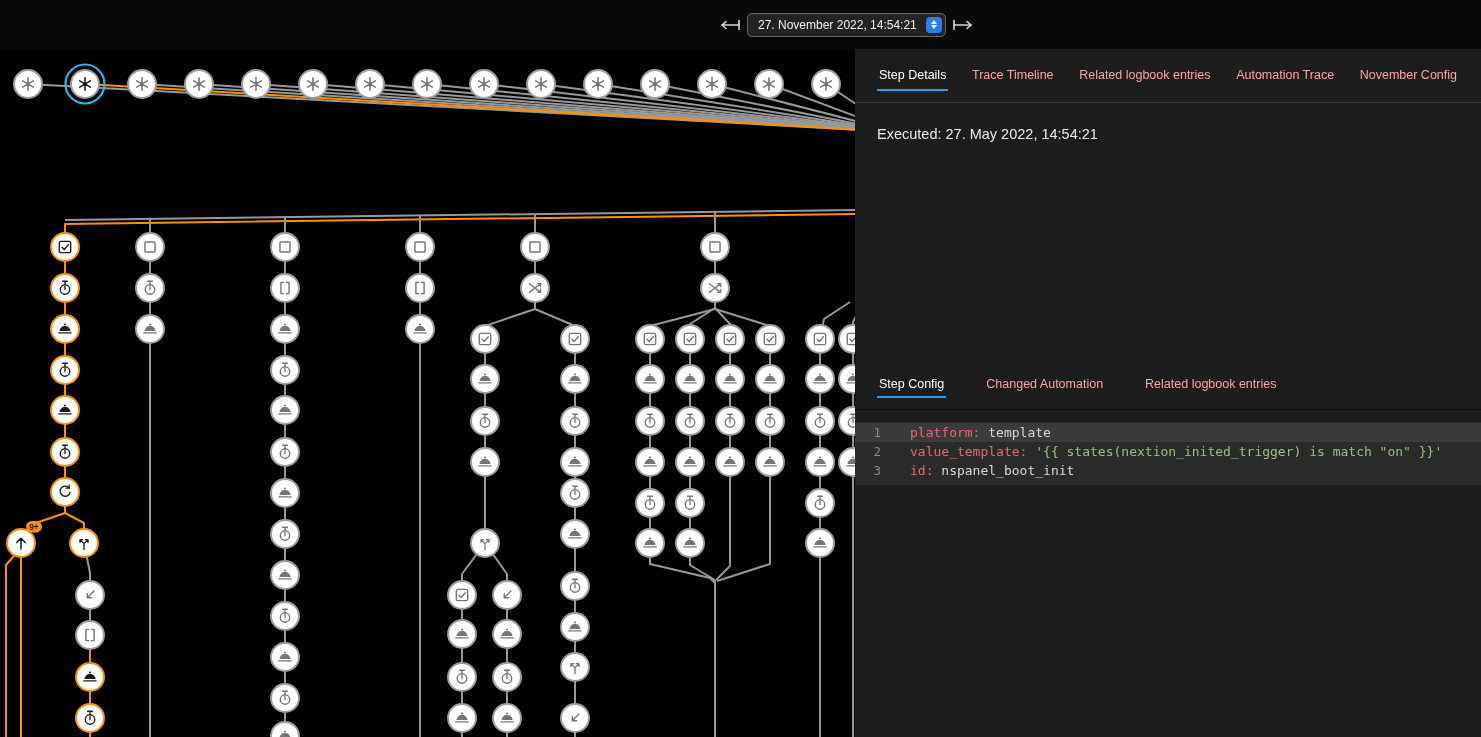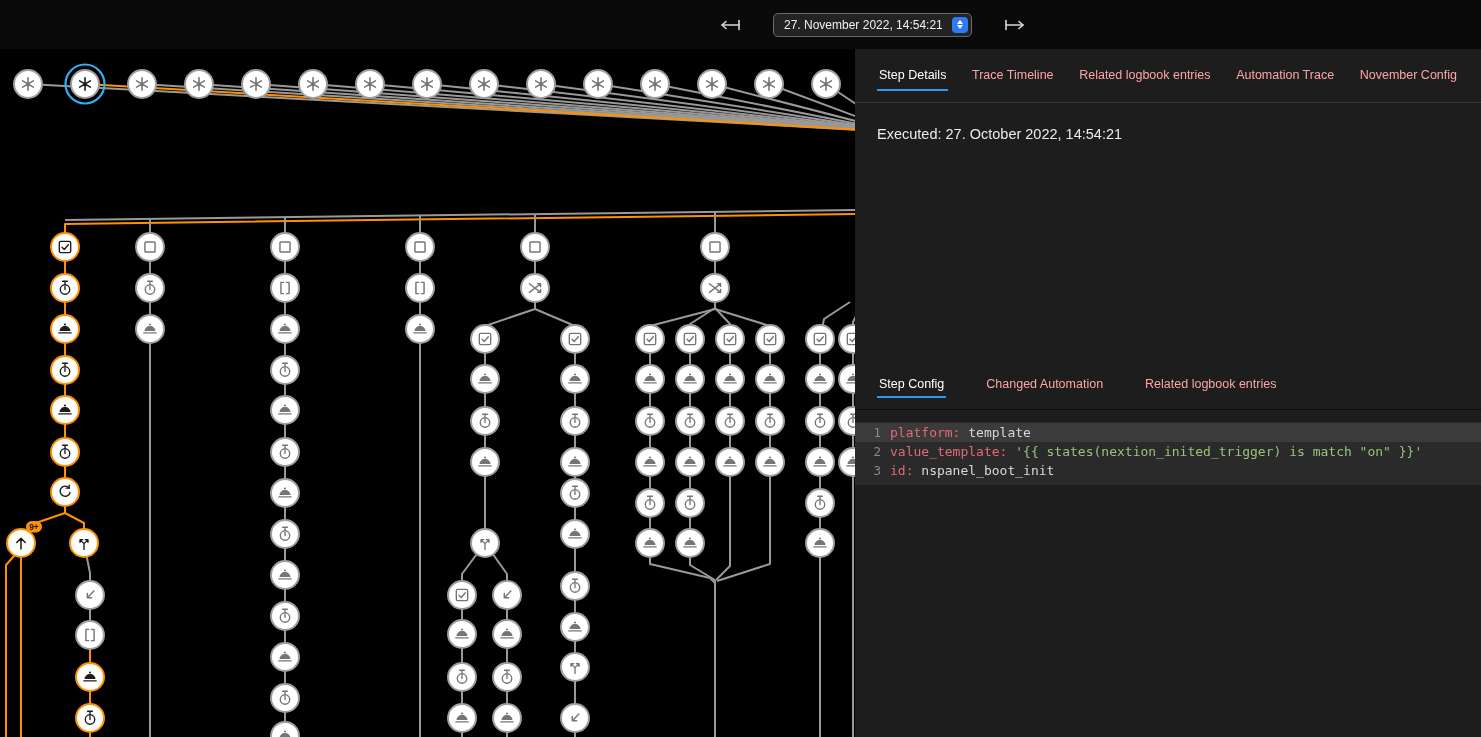--- a/index.html
+++ b/index.html
@@ -1,20 +1,20 @@
 <!DOCTYPE html>
 <html style="--accent: #2b9af0; --active: #ff9101; --idle-stroke: #9e9e9e; --edge-idle: #999999; --idle-icon: #757575; --active-icon: #1b1b1b; --select-ring: #2fb1f5; --key: #e06c75; --string: #98c379;"><head>
 <meta charset="utf-8">
 <style>
   html,body{margin:0;padding:0;}
   body{width:1481px;height:737px;background:#000;overflow:hidden;position:relative;
        font-family:"Liberation Sans",sans-serif;color:#ddd;}
   
   .topbar{position:absolute;left:0;top:0;width:1481px;height:49px;background:#0a0a0a;}
-  .topbar-controls{position:absolute;left:718px;top:0;height:49px;display:flex;align-items:center;gap:31px;}
+  .topbar-controls{position:absolute;left:718px;top:0;height:49px;display:flex;align-items:center;gap:5px;}
   .arrow-btn{display:flex;align-items:center;cursor:pointer;}
   .run-pill{display:flex;align-items:center;gap:9px;background:#232323;border:1px solid #6a6a6a;
             border-radius:5px;height:22px;padding:0 3px 0 10px;cursor:pointer;}
   .run-pill .val{font-size:12px;color:#f1f1f1;line-height:1;white-space:nowrap;}
   .stepper{width:16px;height:16px;border-radius:4px;background:#2d7bf0;display:flex;flex-direction:column;
            align-items:center;justify-content:center;gap:1px;flex:none;}
   .stepper .up{width:0;height:0;border:3px solid transparent;border-bottom:4px solid #fff;}
   .stepper .down{width:0;height:0;border:3px solid transparent;border-top:4px solid #fff;}
   
   .graph{position:absolute;left:0;top:49px;width:855px;height:688px;background:#000;}
@@ -25,21 +25,21 @@
   .tab{display:flex;align-items:center;font-size:12.5px;color:#fca5a5;cursor:pointer;
        border-bottom:2px solid transparent;margin-bottom:-1px;padding:0 2px;white-space:nowrap;}
   .tab.active{color:#fff;border-bottom-color:var(--accent);}
   .executed{padding:23px 22px 0;font-size:14.5px;color:#ebebeb;}
   .lower{position:absolute;top:310px;left:0;right:0;}
   .lower-tabs{justify-content:flex-start;gap:38px;height:26px;border-bottom:1px solid #0d0d0d;}
   .codewrap{margin-top:12px;background:#2a2a2a;padding:1px 0 5px;}
   .code-row{display:flex;font-family:"DejaVu Sans Mono",monospace;font-size:13px;line-height:19px;height:19px;}
   .code-row.hl{background:#3b3b3b;}
   .gutter{width:26px;flex:none;text-align:right;padding-right:9px;color:#8a8a8a;font-size:12.5px;}
-  .code-text{white-space:pre;color:#d8d8d8;}
+  .code-text{white-space:pre;color:#d8d8d8;margin-left:20px;}
   .tok-key{color:var(--key);}
   .tok-string{color:var(--string);}
   .tok-plain{color:#d8d8d8;}
 </style>
 </head>
 <body>
 
 <div class="topbar">
   <div class="topbar-controls">
     <div class="arrow-btn">
@@ -935,21 +935,21 @@
 </div>
 
 <div class="panel">
   <div class="tabbar" id="step-tabs">
       <div class="tab active">Step Details</div>
       <div class="tab">Trace Timeline</div>
       <div class="tab">Related logbook entries</div>
       <div class="tab">Automation Trace</div>
       <div class="tab">November Config</div>
     </div>
-  <div class="executed">Executed: 27. October 2022, 14:54:21</div>
+  <div class="executed">Executed: 27. May 2022, 14:54:21</div>
   <div class="lower">
     <div class="tabbar lower-tabs" id="config-tabs">
         <div class="tab active">Step Config</div>
         <div class="tab">Changed Automation</div>
         <div class="tab">Related logbook entries</div>
       </div>
     <div class="codewrap" id="code-block">
         <div class="code-row hl">
           <span class="gutter">1</span>
           <span class="code-text"><span class="tok-key">platform:</span><span class="tok-plain"> template</span></span>

